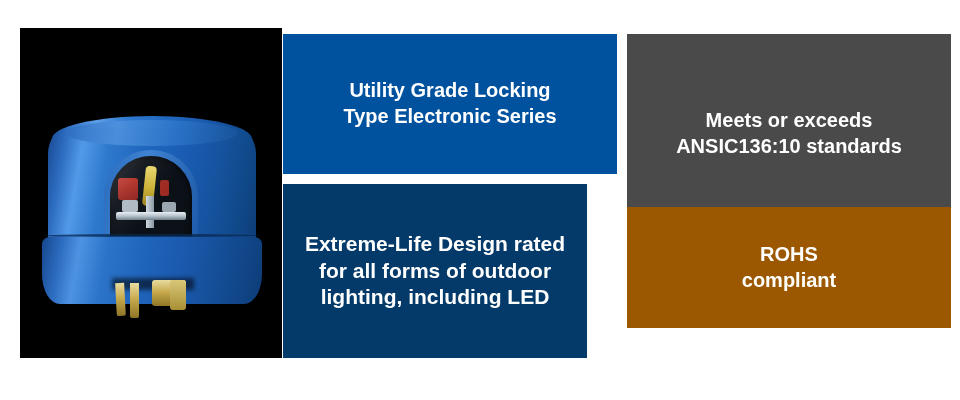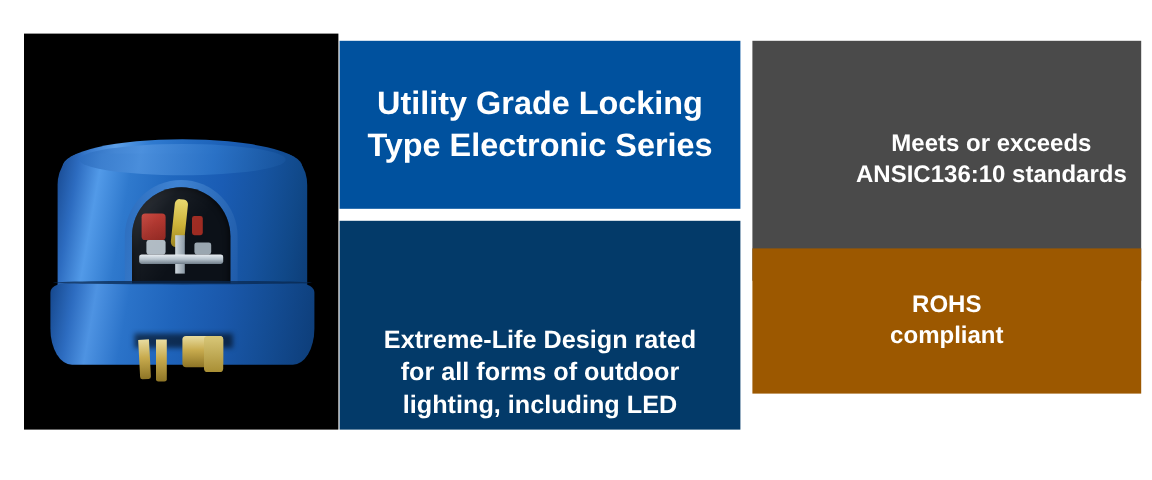--- a/index.html
+++ b/index.html
@@ -246,39 +246,37 @@
     line-height: 1.28;
     box-sizing: border-box;
     padding: 6px 12px;
   }
   .panel-title {
     width: 334px;
     height: 140px;
     left: 283px;
     top: 34px;
     background: #00519e;
-    font-size: 27px;
+    font-size: 20px;
   }
   .panel-design {
-    width: 334px;
+    width: 304px;
     height: 174px;
     left: 283px;
     top: 184px;
     background: #033a69;
     font-size: 21px;
-    align-items: flex-end;
   }
   .panel-standards {
     width: 324px;
     height: 200px;
     left: 627px;
     top: 34px;
     background: #4a4a4a;
     font-size: 20px;
-    justify-content: flex-end;
   }
   .panel-rohs {
     width: 324px;
     height: 121px;
     left: 627px;
     top: 207px;
     background: #9c5800;
     font-size: 20px;
   }
   .panel-text {

